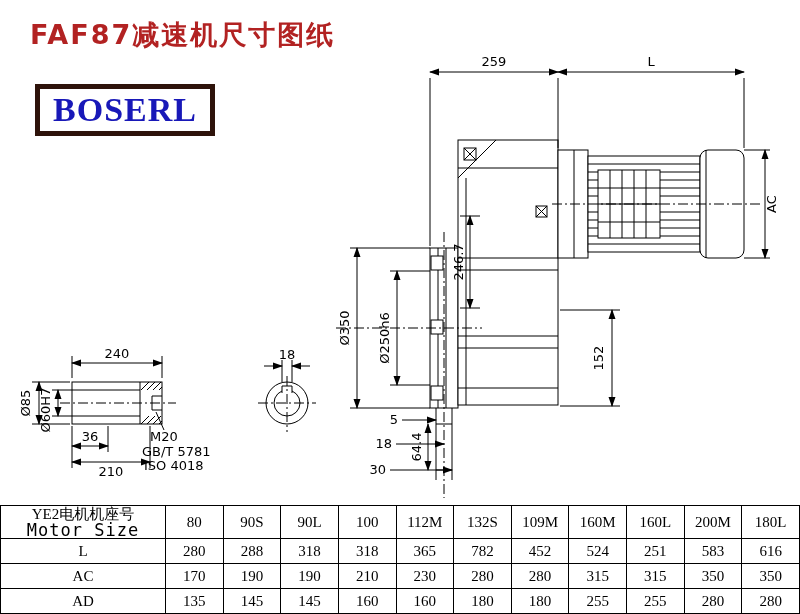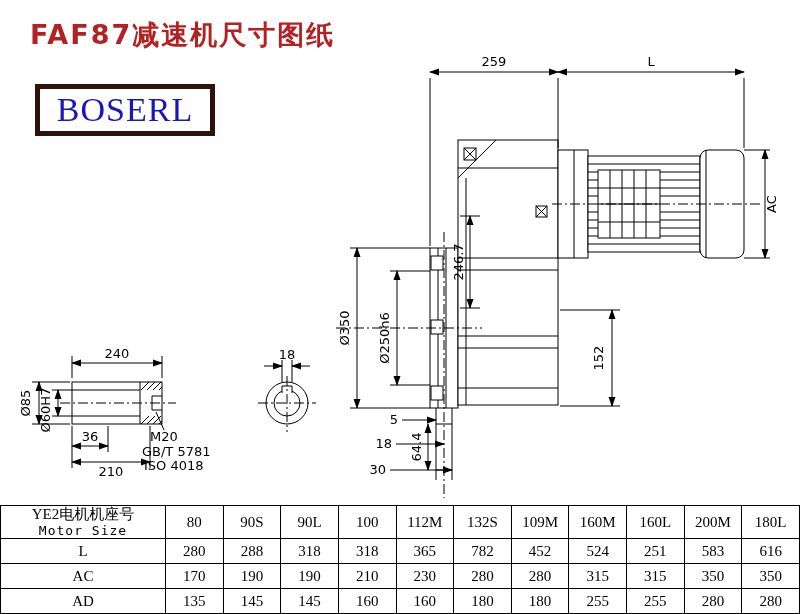--- a/index.html
+++ b/index.html
@@ -2,33 +2,33 @@
 <html><head>
 <meta charset="utf-8">
 <style>
   html,body{margin:0;padding:0;background:#fff;}
   .page{position:relative;width:800px;height:614px;background:#fff;overflow:hidden;
         font-family:"Liberation Sans",sans-serif;color:#000;}
   .title{position:absolute;left:30px;top:17px;font-family:"DejaVu Sans",sans-serif;
          font-size:27px;font-weight:bold;color:#b22222;letter-spacing:2px;white-space:nowrap;}
   .logo-box{position:absolute;left:35px;top:84px;width:170px;height:42px;border:5px solid #2e130b;
             display:flex;align-items:center;justify-content:center;background:#fff;}
-  .logo-text{font-family:"Liberation Serif",serif;font-size:34px;font-weight:normal;
+  .logo-text{font-family:"Liberation Serif",serif;font-size:34px;font-weight:bold;
              color:#1818b8;letter-spacing:1px;}
   svg.drawing{position:absolute;left:0;top:0;}
   svg.drawing text{font-family:"DejaVu Sans",sans-serif;font-size:13px;fill:#000;stroke:none;}
   table.dimtable{position:absolute;left:0;top:505px;width:800px;border-collapse:collapse;
                  table-layout:fixed;text-align:center;font-family:"Liberation Serif",serif;
                  font-size:15px;color:#000;}
   table.dimtable th,table.dimtable td{border:1px solid #000;padding:0;font-weight:normal;
                  overflow:hidden;white-space:nowrap;}
   table.dimtable tr.hdr{height:33px;}
   table.dimtable tr.datarow{height:25px;}
   .hdr-cn{font-size:15px;line-height:17px;}
-  .hdr-en{font-family:"DejaVu Sans Mono",monospace;font-size:13px;line-height:15px;letter-spacing:1px;}
+  .hdr-en{font-family:"DejaVu Sans Mono",monospace;font-size:17px;line-height:15px;letter-spacing:1px;}
 </style>
 </head>
 <body>
 
 <div class="page">
 
   <div class="title">FAF87减速机尺寸图纸</div>
 
   <div class="logo-box">
     <span class="logo-text">BOSERL</span>

